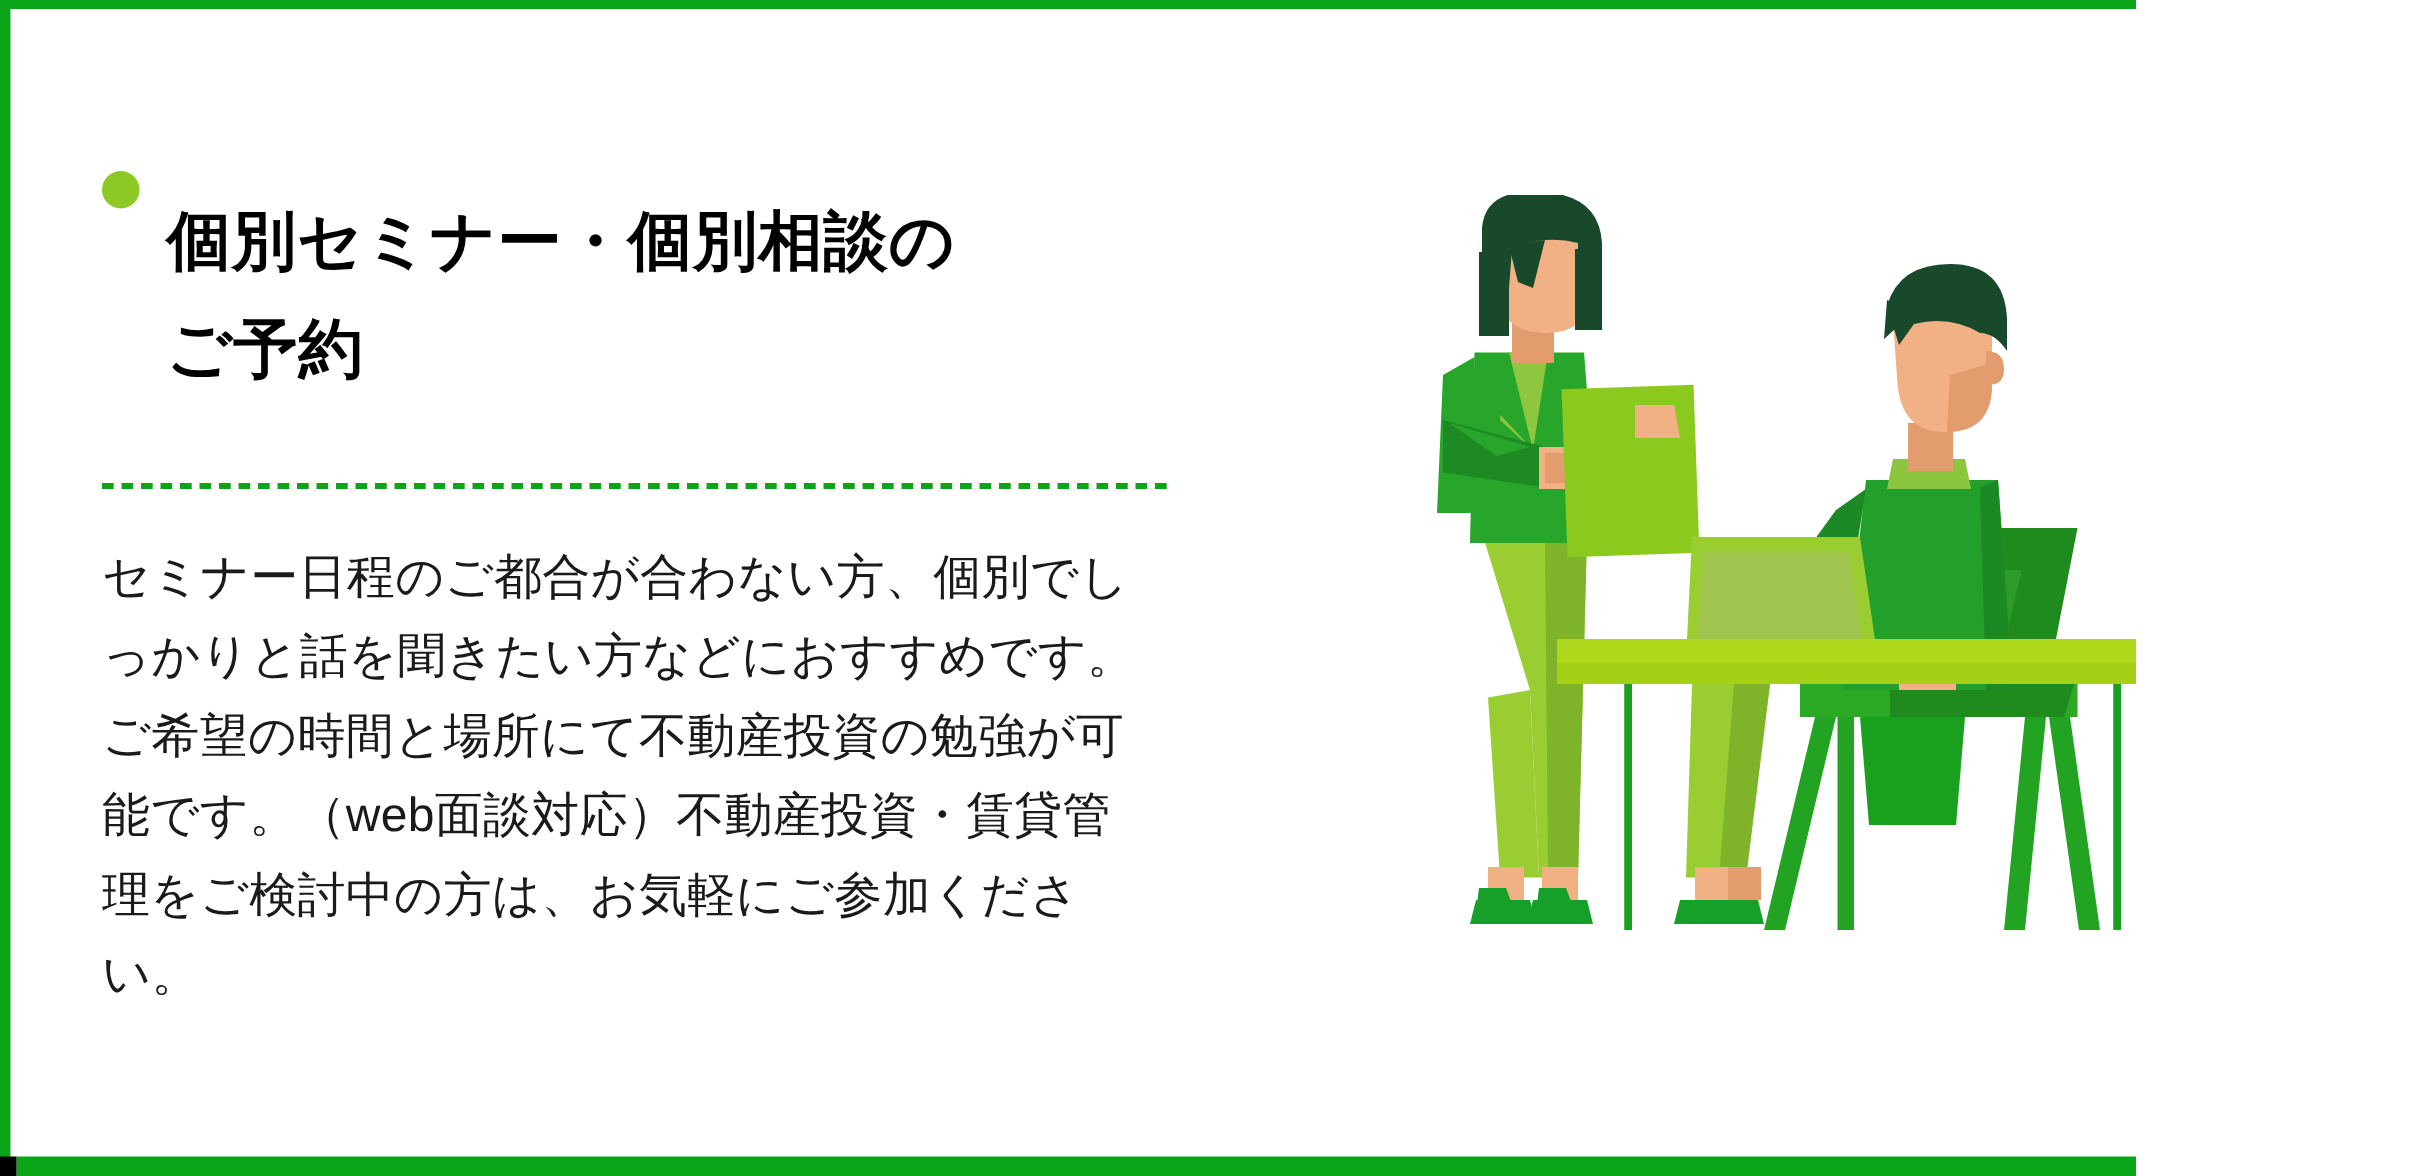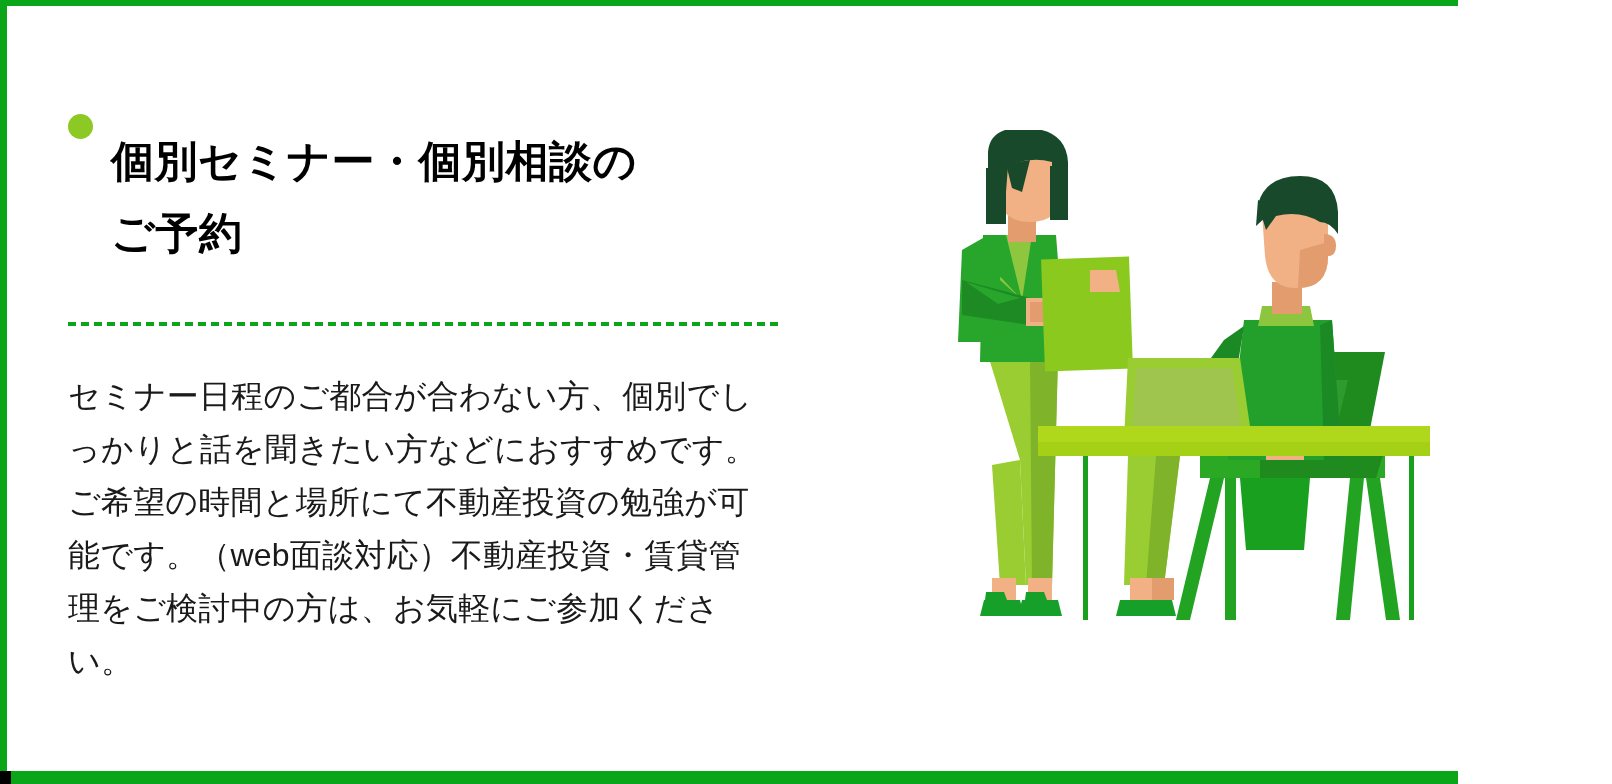--- a/index.html
+++ b/index.html
@@ -11,21 +11,20 @@
   body {
     font-family: "Liberation Sans", "DejaVu Sans", sans-serif;
   }
 
   #page {
     position: relative;
     width: 1424px;
     height: 784px;
     background: #ffffff;
     overflow: hidden;
-    padding-left: 34px;
   }
 
   
   .edge-top {
     position: absolute;
     left: 0; top: 0;
     width: 1612px; height: 6px;
     background: #0BA51A;
   }
   .edge-left {
@@ -92,21 +91,21 @@
   .divider {
     margin-top: 24px;
     width: 712px;
     height: 4px;
     background-image: linear-gradient(to right, #0BA51A 0 8px, rgba(0,0,0,0) 8px 13px);
     background-size: 13px 4px;
     background-repeat: repeat-x;
   }
 
   .body-text {
-    margin-top: 44px;
+    margin-top: 32px;
     font-size: 32px;
     line-height: 53px;
     color: #1a1a1a;
     width: 700px;
     white-space: pre-line;
     letter-spacing: 0.2px;
   }
 
   
   .illustration {

